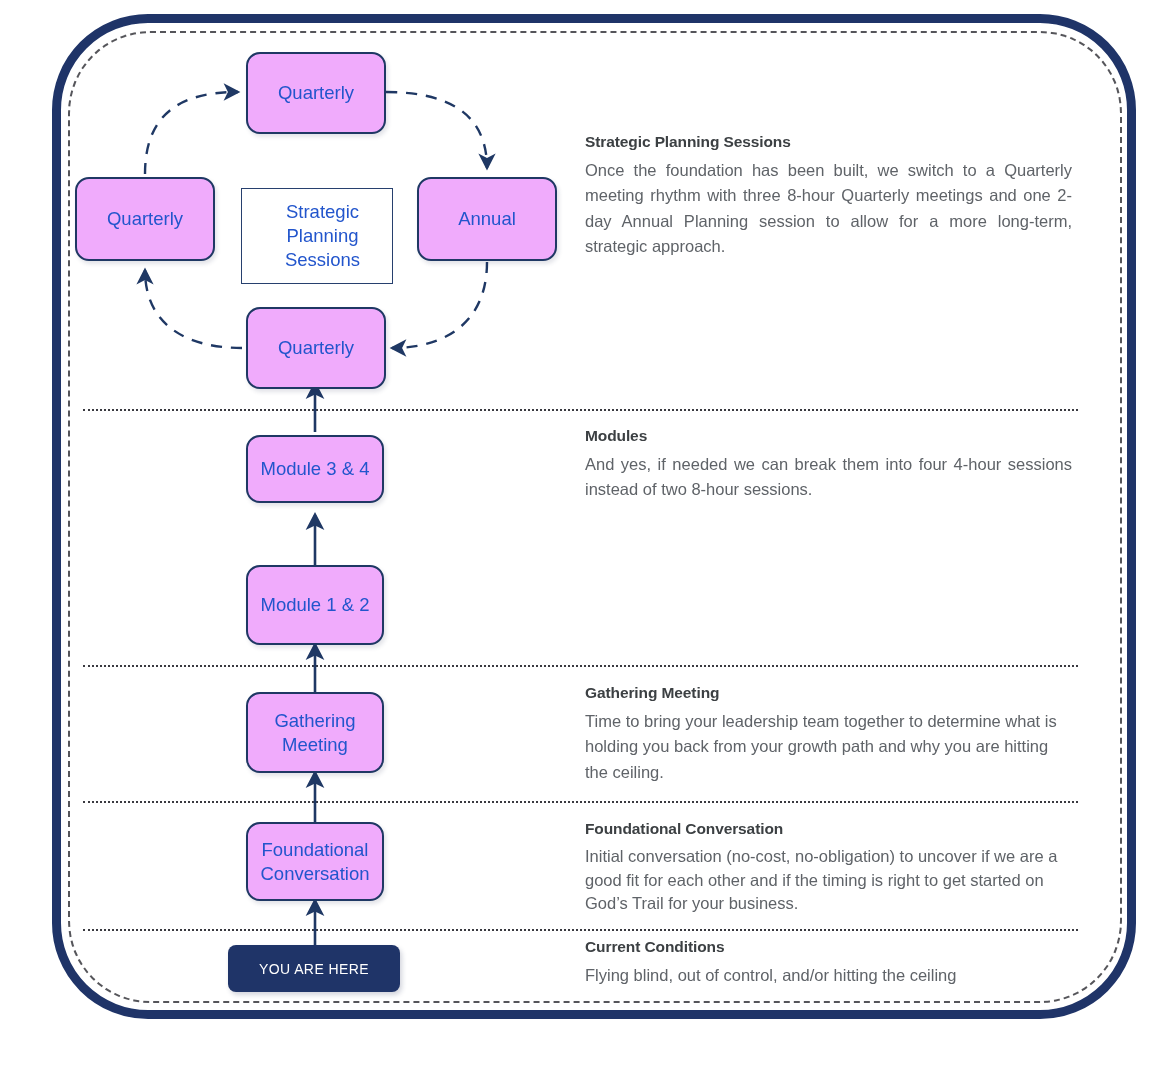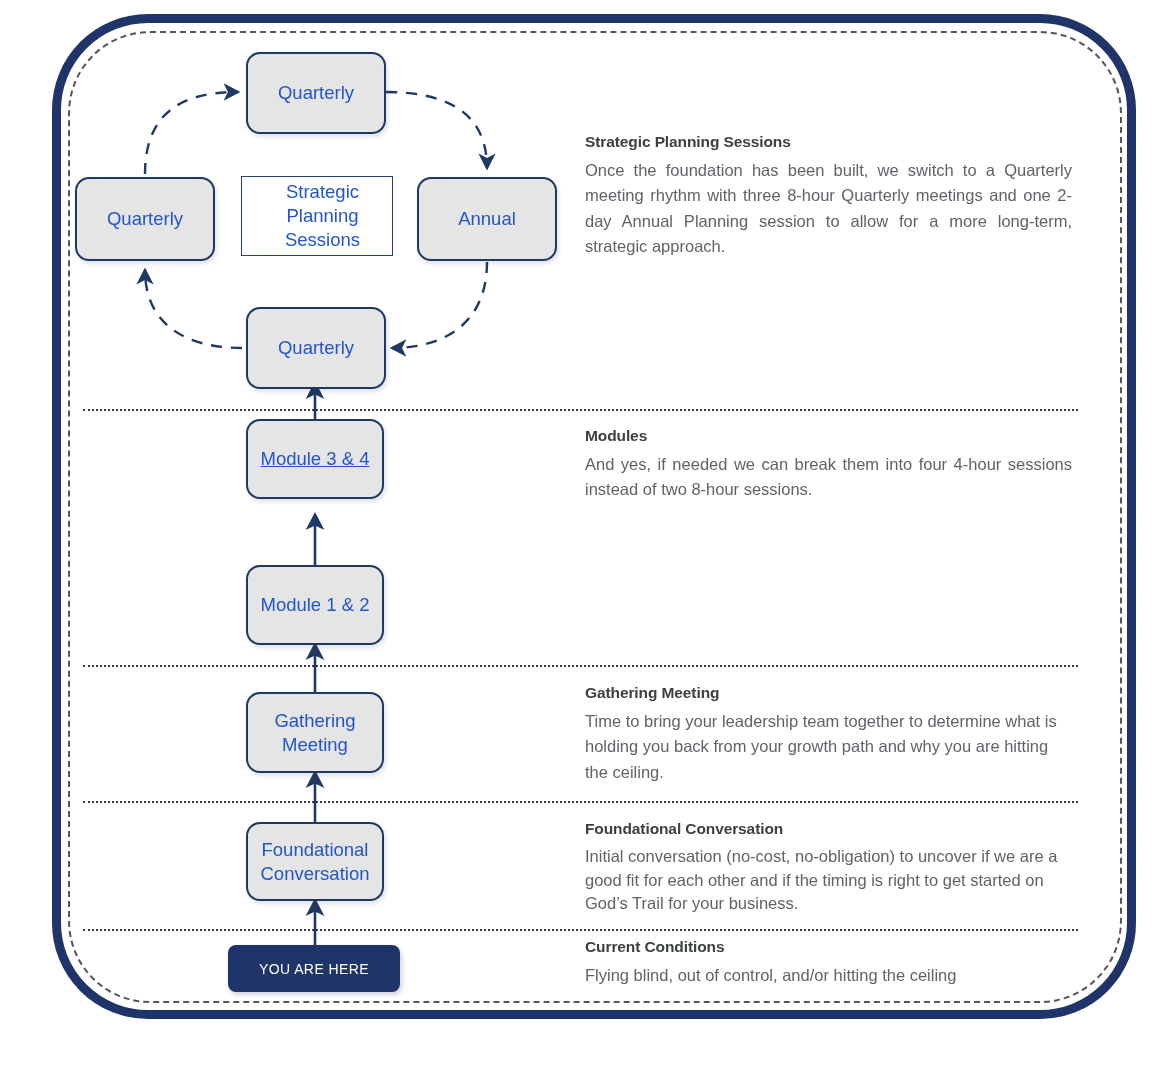--- a/index.html
+++ b/index.html
@@ -74,21 +74,21 @@
     margin: 0;
     text-align: justify;
   }
   .sec-body.nojust { text-align: left; }
   .sec-body + .sec-body { margin-top: 32px; }
 
   
   .node {
     position: absolute;
     box-sizing: border-box;
-    background: #e5e5e5;
+    background: #f0abfc;
     border: 2.2px solid #1f3864;
     border-radius: 14px;
     color: #2255cc;
     font-size: 18.5px;
     display: flex;
     align-items: center;
     justify-content: center;
     text-align: center;
     line-height: 1.25;
     box-shadow: 2px 3px 4px rgba(30,40,80,0.13);
@@ -201,29 +201,29 @@
   </div>
 
   <div class="node" style="left:246px; top:307px; width:140px; height:82px;">
     <span>Quarterly</span>
   </div>
 
   <div class="node" style="left:75px;  top:177px; width:140px; height:84px;">
     <span>Quarterly</span>
   </div>
 
-  <div class="center-box" style="left:241px; top:176px; width:152px; height:80px;padding-left:11px;">
+  <div class="center-box" style="left:241px; top:188px; width:152px; height:96px;padding-left:11px;">
     <span>
       <span>Strategic</span><br>
       <span>Planning</span><br>
       <span>Sessions</span>
     </span>
   </div>
 
-  <div class="node" style="left:246px; top:419px; width:138px; height:80px;text-decoration:underline;">
+  <div class="node" style="left:246px; top:435px; width:138px; height:68px;">
     <span>Module 3 &amp; 4</span>
   </div>
 
   <div class="node" style="left:246px; top:565px; width:138px; height:80px;">
     <span>Module 1 &amp; 2</span>
   </div>
 
   <div class="node" style="left:246px; top:692px; width:138px; height:81px;">
     <span>
       <span>Gathering</span><br>

